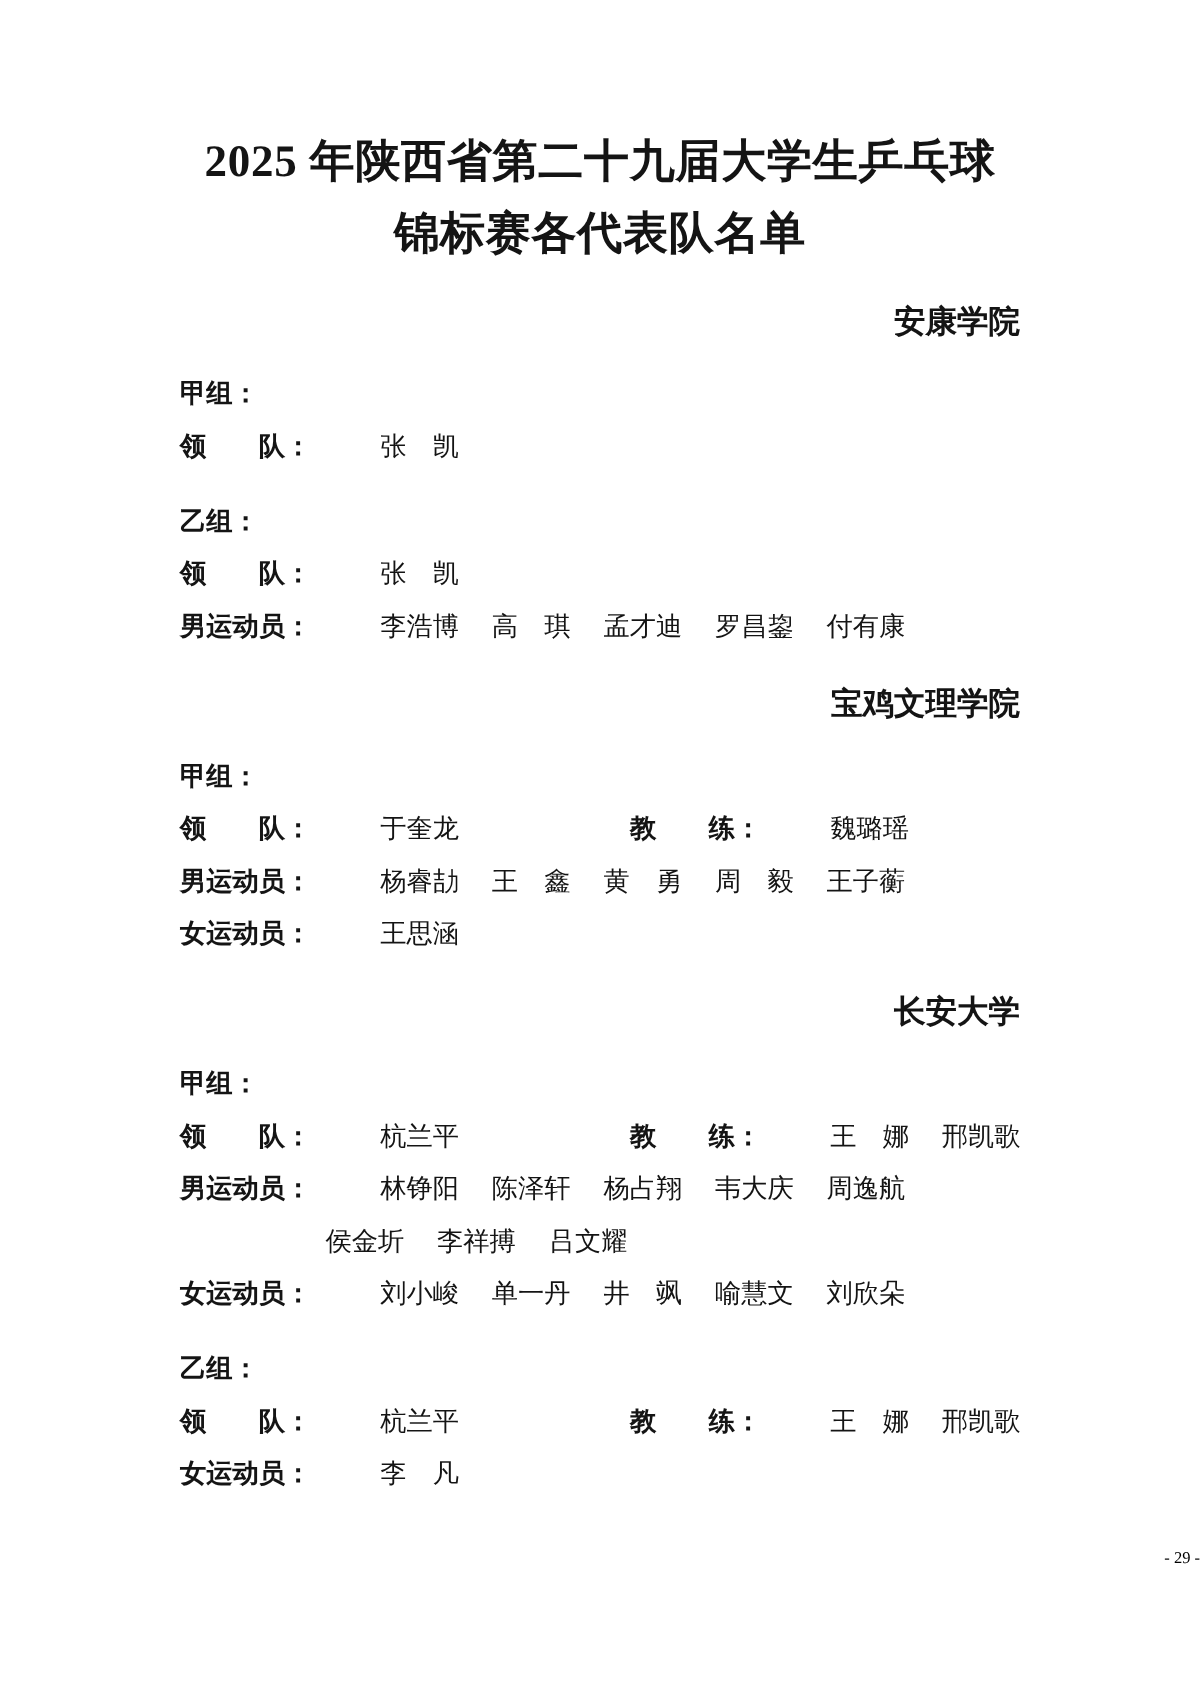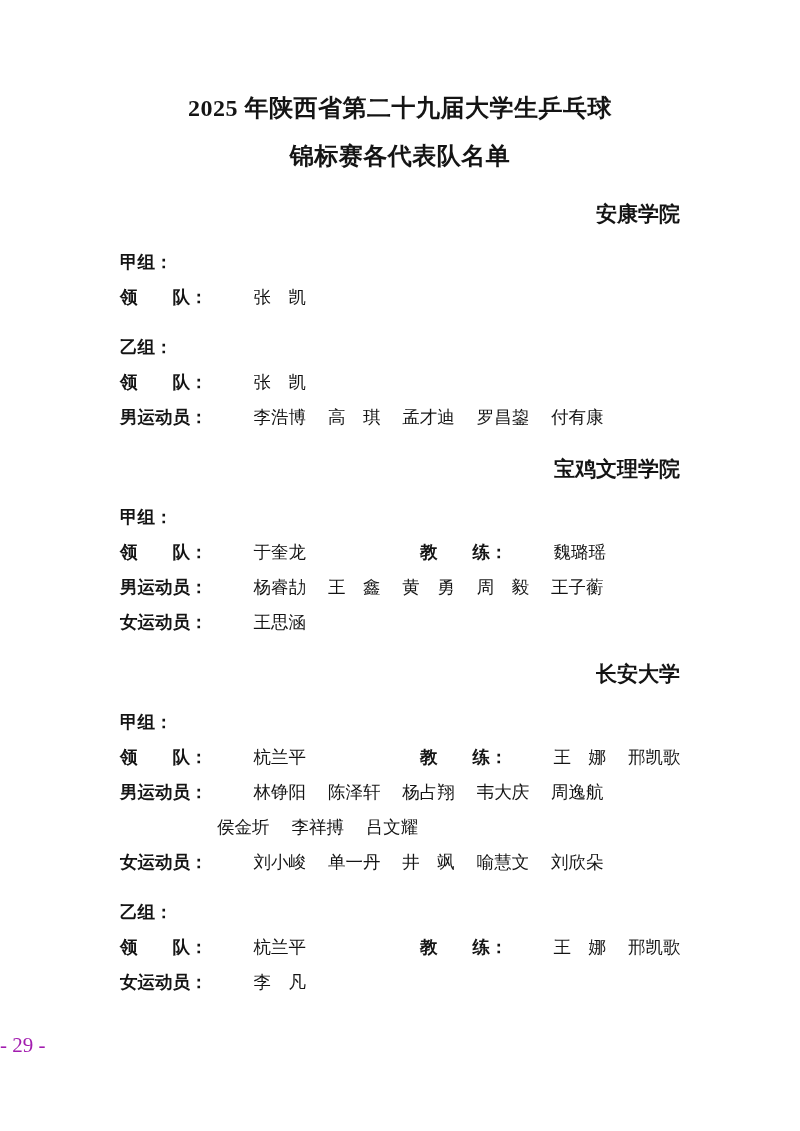--- a/index.html
+++ b/index.html
@@ -7,21 +7,21 @@
     position: relative;
     width: 800px;
     height: 1131px;
     background: #ffffff;
     color: #141414;
     font-family: "Liberation Serif", "DejaVu Serif", serif;
     overflow: hidden;
   }
   .content { padding: 84px 120px 0 120px; }
   .doc-title {
-    font-size: 24px;
+    font-size: 30px;
     font-weight: bold;
     text-align: center;
     line-height: 48px;
     letter-spacing: 0.5px;
   }
   .team-name {
     font-size: 21px;
     font-weight: bold;
     text-align: right;
     line-height: 32px;
@@ -40,23 +40,23 @@
     white-space: nowrap;
   }
   .lbl { font-weight: bold; }
   .val { padding-left: 8px; margin-left: 38px; }
   .coach-block { position: absolute; left: 300px; top: 0; }
   .cont { padding-left: 97px; }
   .page-number {
     position: absolute;
     left: 0; right: 0;
     top: 1033px;
-    text-align: left;
-    font-size: 21px;
-    color: #a21caf;
+    text-align: right;
+    font-size: 11px;
+    color: #000000;
   }
 </style>
 </head>
 <body>
 
 <div class="page">
   <div class="content">
 
     <div class="doc-title">
       <div>2025 年陕西省第二十九届大学生乒乓球</div>

